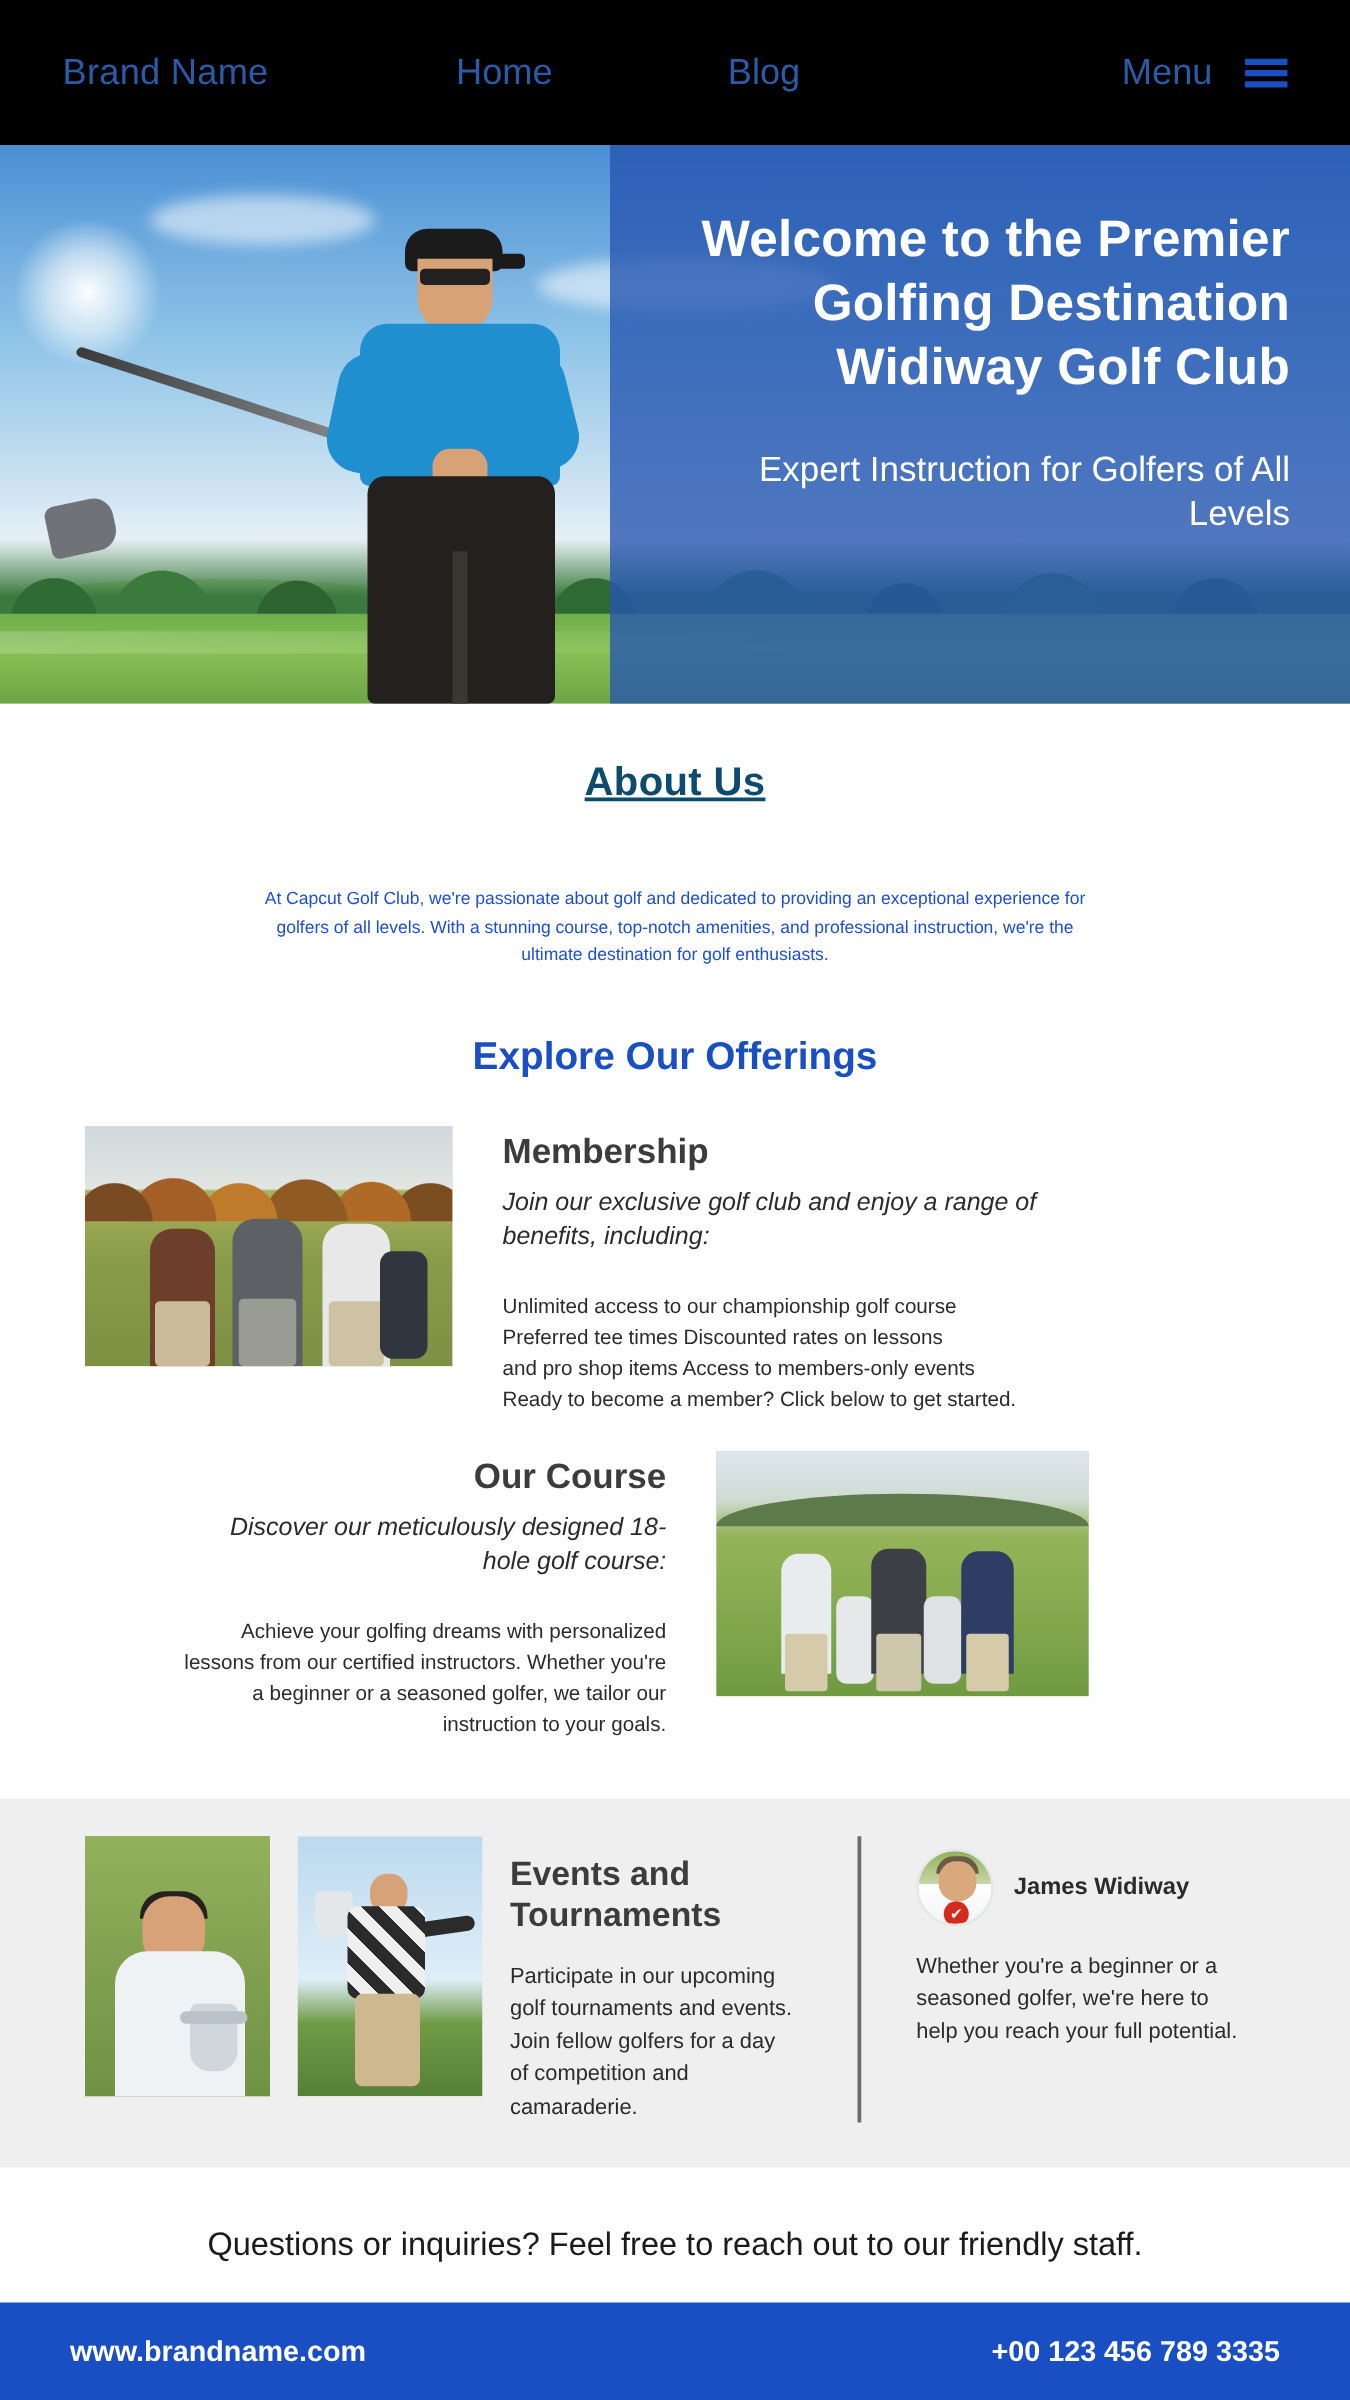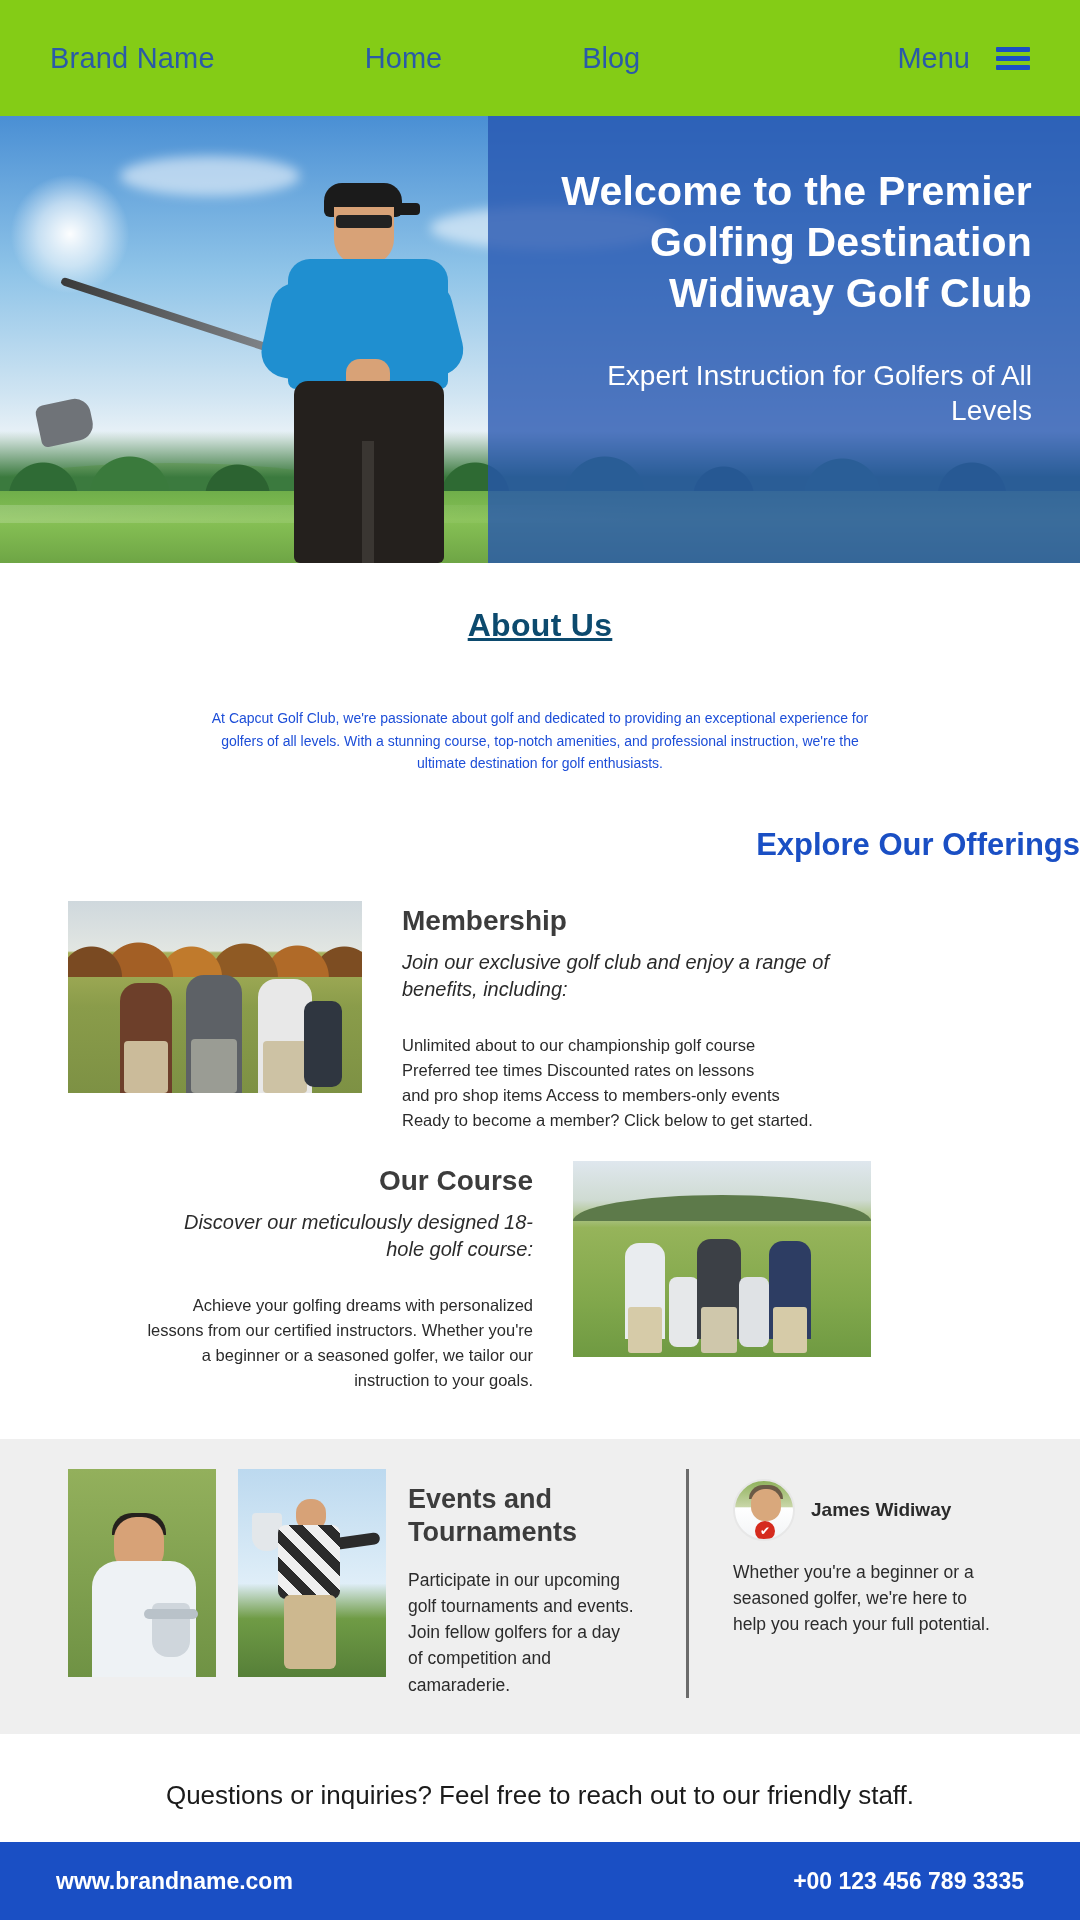--- a/index.html
+++ b/index.html
@@ -13,21 +13,21 @@
   .page {
     position: relative;
     width: 1080px;
     height: 1920px;
     background: #ffffff;
   }
 
   
   .navbar {
     height: 116px;
-    background: #84cc16;
+    background: #000000;
     display: flex;
     align-items: center;
     padding: 0 50px;
     position: relative;
   }
   .brand {
     font-size: 29px;
     color: #2a5aa8;
     letter-spacing: .2px;
   }
@@ -221,21 +221,21 @@
   .about-text {
     margin: 63px auto 0;
     width: 690px;
     font-size: 14px;
     line-height: 1.62;
     color: #1d4ed8;
   }
 
   .offerings-title {
     margin-top: 52px;
-    text-align: right;
+    text-align: center;
     font-size: 31px;
     font-weight: bold;
     color: #1a4fc4;
   }
 
   
   .membership {
     margin-top: 38px;
     display: flex;
     align-items: flex-start;
@@ -498,21 +498,21 @@
       <div class="sky"></div>
       <div class="trees"></div>
       <div class="p1"></div>
       <div class="p2"></div>
       <div class="p3"></div>
       <div class="bag"></div>
     </div>
     <div class="offer-body">
       <div class="offer-head">Membership</div>
       <div class="offer-italic">Join our exclusive golf club and enjoy a range of benefits, including:</div>
-      <div class="offer-list" style="white-space: pre-line;">Unlimited about to our championship golf course
+      <div class="offer-list" style="white-space: pre-line;">Unlimited access to our championship golf course
 Preferred tee times Discounted rates on lessons
  and pro shop items Access to members-only events
 Ready to become a member? Click below to get started.</div>
     </div>
   </div>
 
   <div class="course">
     <div class="course-body">
       <div class="offer-head">Our Course</div>
       <div class="offer-italic">Discover our meticulously designed 18-hole golf course:</div>

